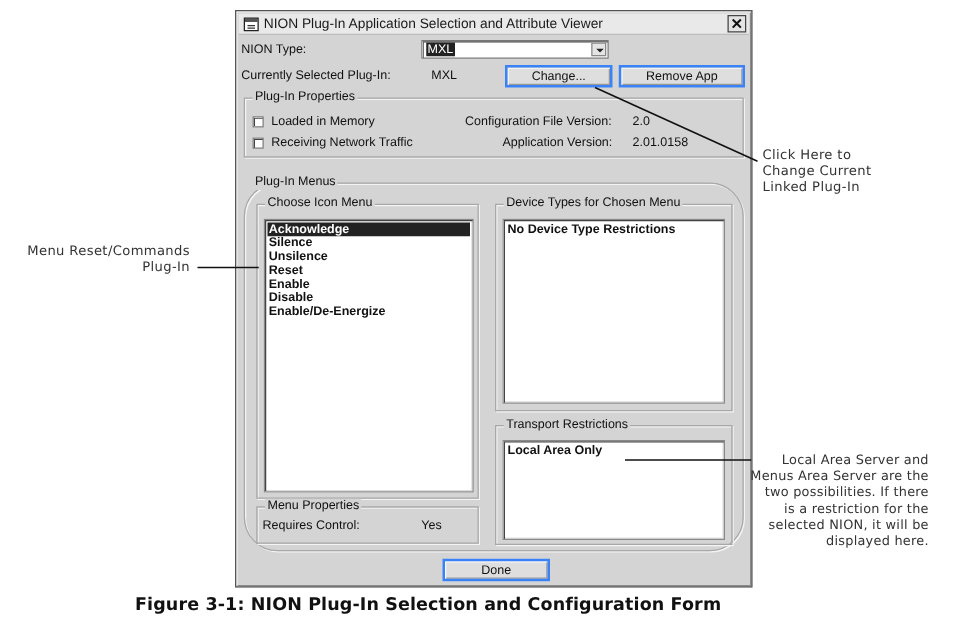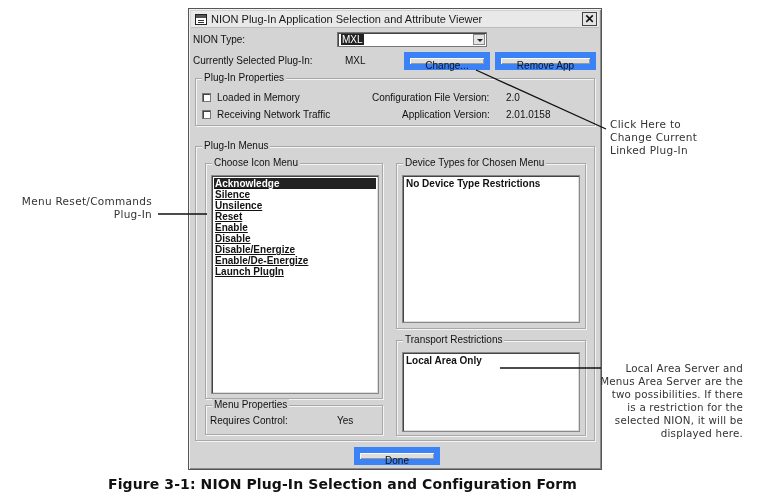--- a/index.html
+++ b/index.html
@@ -43,21 +43,21 @@
     position: absolute; right: 1px; top: 1px; width: 12px; height: 11px;
     background: #e4e4e4; border: 1px solid #888;
   }
   .combo-btn::after {
     content: ""; position: absolute; left: 3px; top: 4px;
     border-left: 3px solid transparent; border-right: 3px solid transparent; border-top: 3px solid #222;
   }
 
   .btn {
     position: absolute; height: 18px; background: #dedede;
-    border: 6px solid #3b82f6; box-shadow: inset 1px 1px 0 #fafafa, inset -1px -1px 0 #999;
+    border: 2px solid #3b82f6; box-shadow: inset 1px 1px 0 #fafafa, inset -1px -1px 0 #999;
     font-size: 10px; text-align: center; line-height: 16px; color: #111;
     font-family: "Liberation Sans", sans-serif;
   }
 
   .group {
     position: absolute; border: 1px solid #a8a8a8; box-shadow: 1px 1px 0 #f4f4f4, inset 1px 1px 0 #f4f4f4;
   }
   .group-title {
     position: absolute; top: -7px; left: 6px; padding: 0 2px; background: #d4d4d4;
     font-size: 10px; white-space: nowrap; line-height: 12px;
@@ -112,35 +112,33 @@
     <span class="chk" style="left:6px; top:14px;"></span>
     <span class="lbl" style="left:21px; top:13px;">Loaded in Memory</span>
     <span class="chk" style="left:6px; top:31px;"></span>
     <span class="lbl" style="left:21px; top:30px;">Receiving Network Traffic</span>
     <span class="lbl" style="left:176px; top:13px;">Configuration File Version:</span>
     <span class="lbl" style="left:310px; top:13px;">2.0</span>
     <span class="lbl" style="left:206px; top:30px;">Application Version:</span>
     <span class="lbl" style="left:310px; top:30px;">2.01.0158</span>
   </div>
 
-  <div class="group" style="left:6px; top:137px; width:400px; height:295px;">
+  <div class="group" style="left:6px; top:137px; width:400px; height:295px;border-radius:27px;">
     <span class="group-title">Plug-In Menus</span>
 
     <div class="group" style="left:9px; top:16px; width:178px; height:236px;">
       <span class="group-title">Choose Icon Menu</span>
-      <div class="listbox" style="left:5px; top:11px; width:168px; height:219px;text-decoration:underline;">
+      <div class="listbox" style="left:5px; top:11px; width:168px; height:219px;">
         <div class="list-item sel">Acknowledge</div>
         <div class="list-item">Silence</div>
         <div class="list-item">Unsilence</div>
         <div class="list-item">Reset</div>
         <div class="list-item">Enable</div>
         <div class="list-item">Disable</div>
-        <div class="list-item">Disable/Energize</div>
         <div class="list-item">Enable/De-Energize</div>
-        <div class="list-item">Launch PlugIn</div>
       </div>
     </div>
 
     <div class="group" style="left:9px; top:258px; width:178px; height:30px;">
       <span class="group-title">Menu Properties</span>
       <span class="lbl" style="left:4px; top:9px;">Requires Control:</span>
       <span class="lbl" style="left:131px; top:9px;">Yes</span>
     </div>
 
     <div class="group" style="left:200px; top:16px; width:190px; height:166px;">

